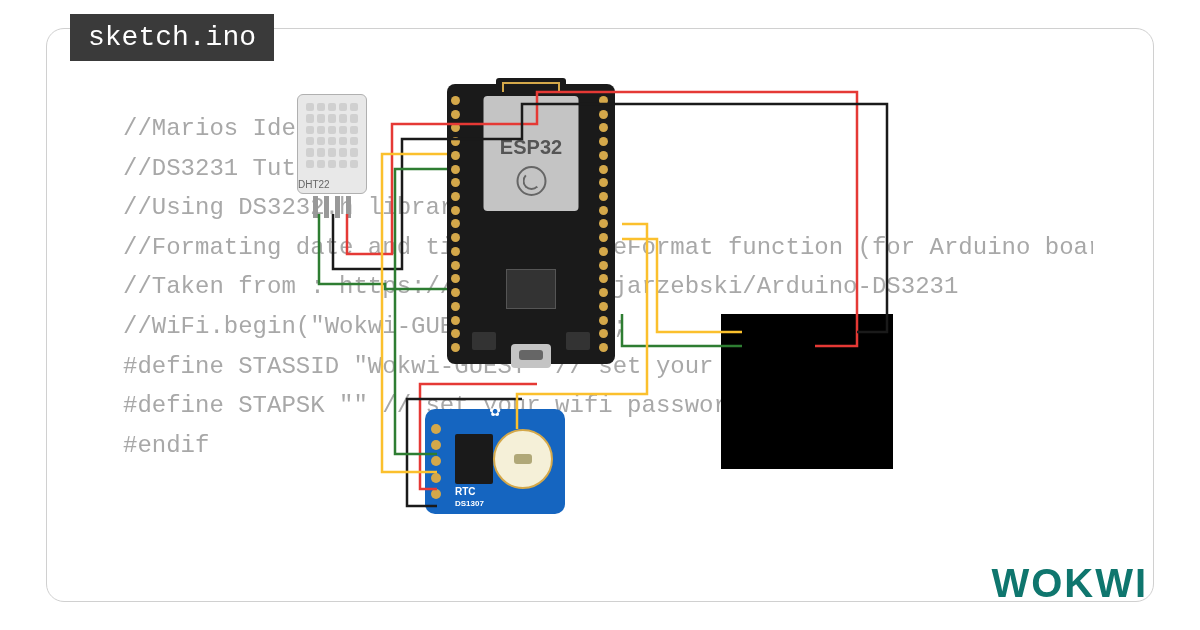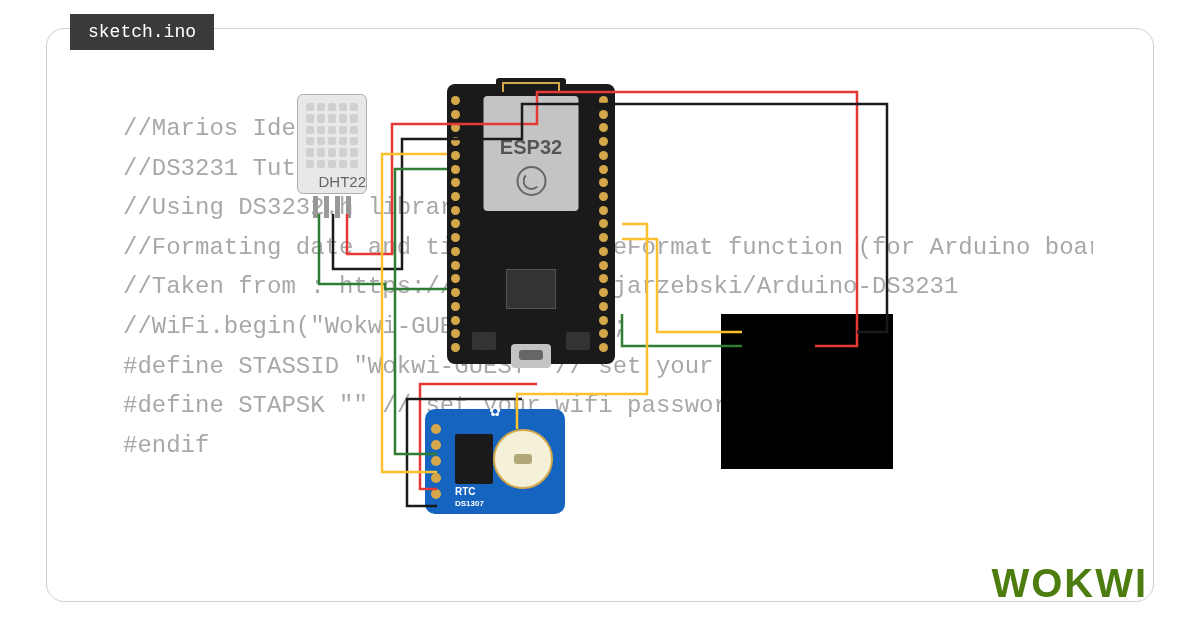--- a/index.html
+++ b/index.html
@@ -25,21 +25,21 @@
       border-radius: 18px;
       background: #fff;
     }
     .tab {
       position: absolute;
       top: 14px;
       left: 70px;
       background: #3a3a3a;
       color: #fff;
       padding: 8px 18px;
-      font-size: 18px;
+      font-size: 28px;
       font-family: "Courier New", monospace;
       z-index: 10;
     }
     .code-area {
       position: absolute;
       top: 80px;
       left: 76px;
       right: 60px;
       bottom: 40px;
       font-family: "Courier New", monospace;
@@ -93,22 +93,22 @@
       gap: 3px;
     }
     .dht22-hole {
       background: #d0d0d0;
       border-radius: 2px;
     }
     .dht22-label {
       position: absolute;
       bottom: 3px;
       width: 100%;
-      text-align: right;
-      font-size: 15px;
+      text-align: left;
+      font-size: 10px;
       color: #666;
     }
     .dht22-pins {
       display: flex;
       justify-content: center;
       gap: 6px;
       margin-top: 2px;
     }
     .dht22-pin {
       width: 5px;
@@ -349,21 +349,21 @@
       margin-left: 14px;
     }
     .brand {
       position: absolute;
       bottom: 24px;
       right: 52px;
       font-size: 40px;
       font-weight: 700;
       font-family: "Comic Sans MS", cursive, sans-serif;
       letter-spacing: 2px;
-      color: #4d7c0f;
+      color: #0f766e;
       z-index: 20;
     }
   </style>
 </head>
 <body>
 
 <div class="tab">
   <span>sketch.ino</span>
 </div>
 

